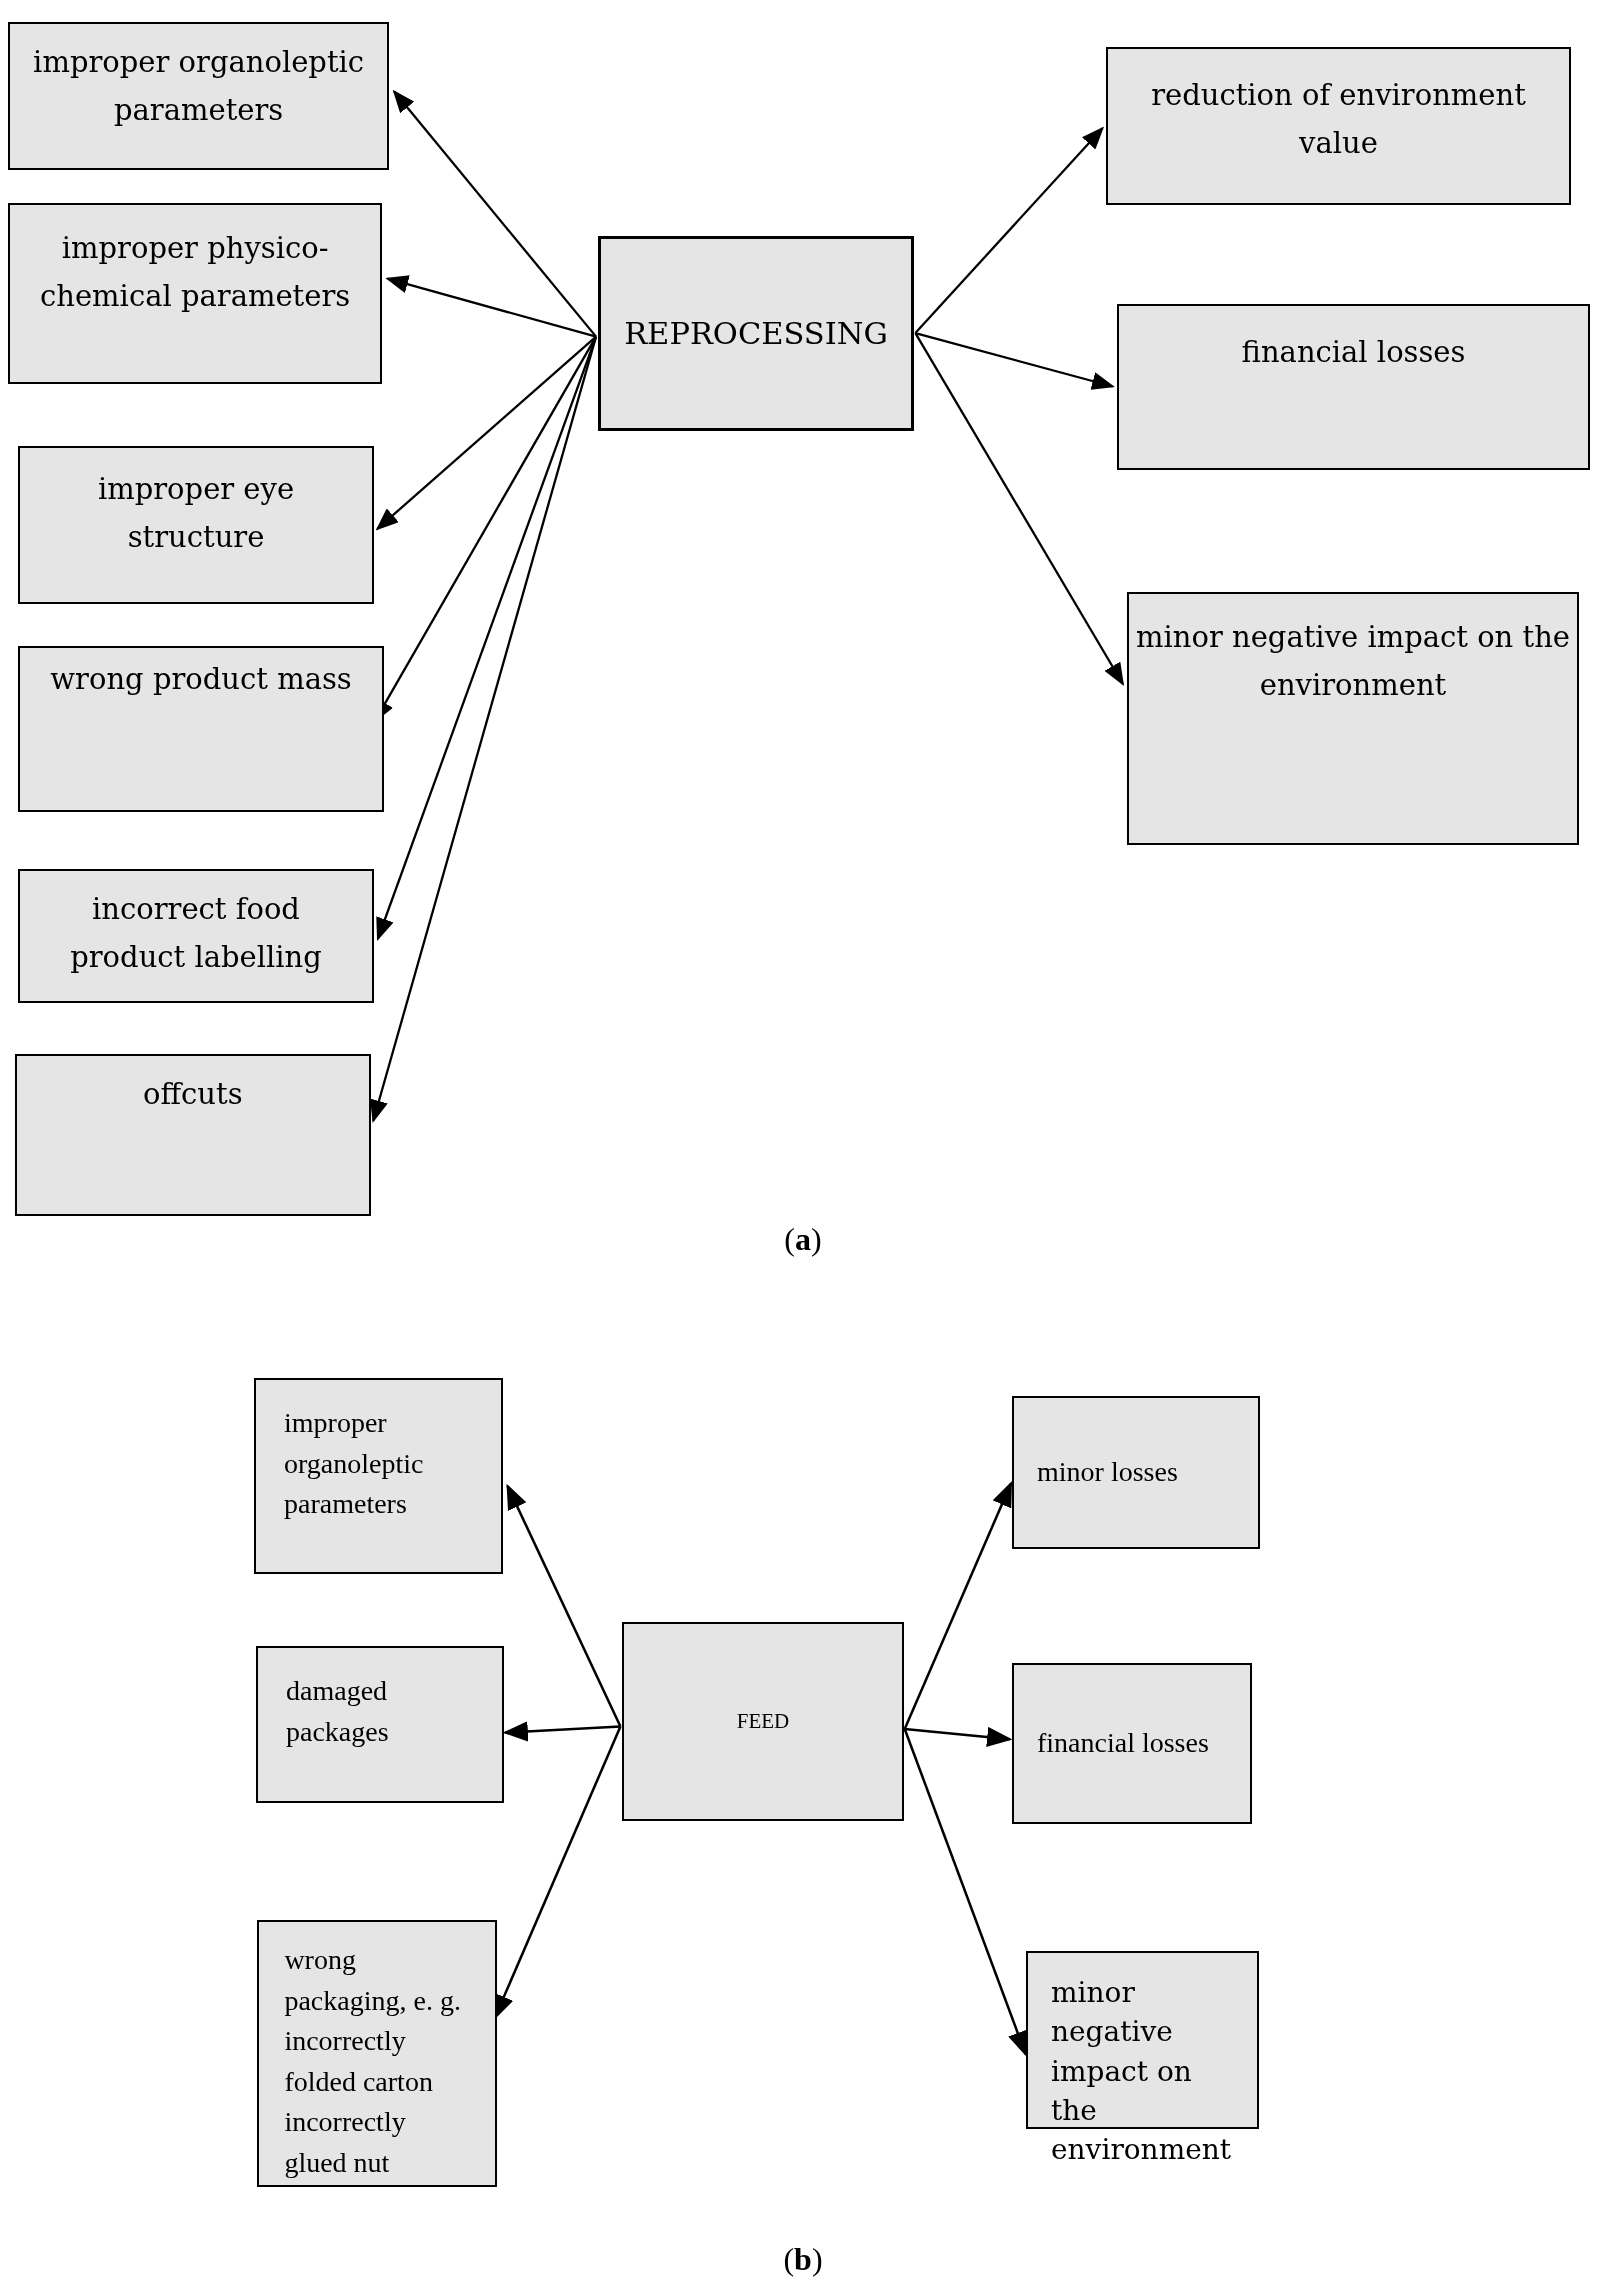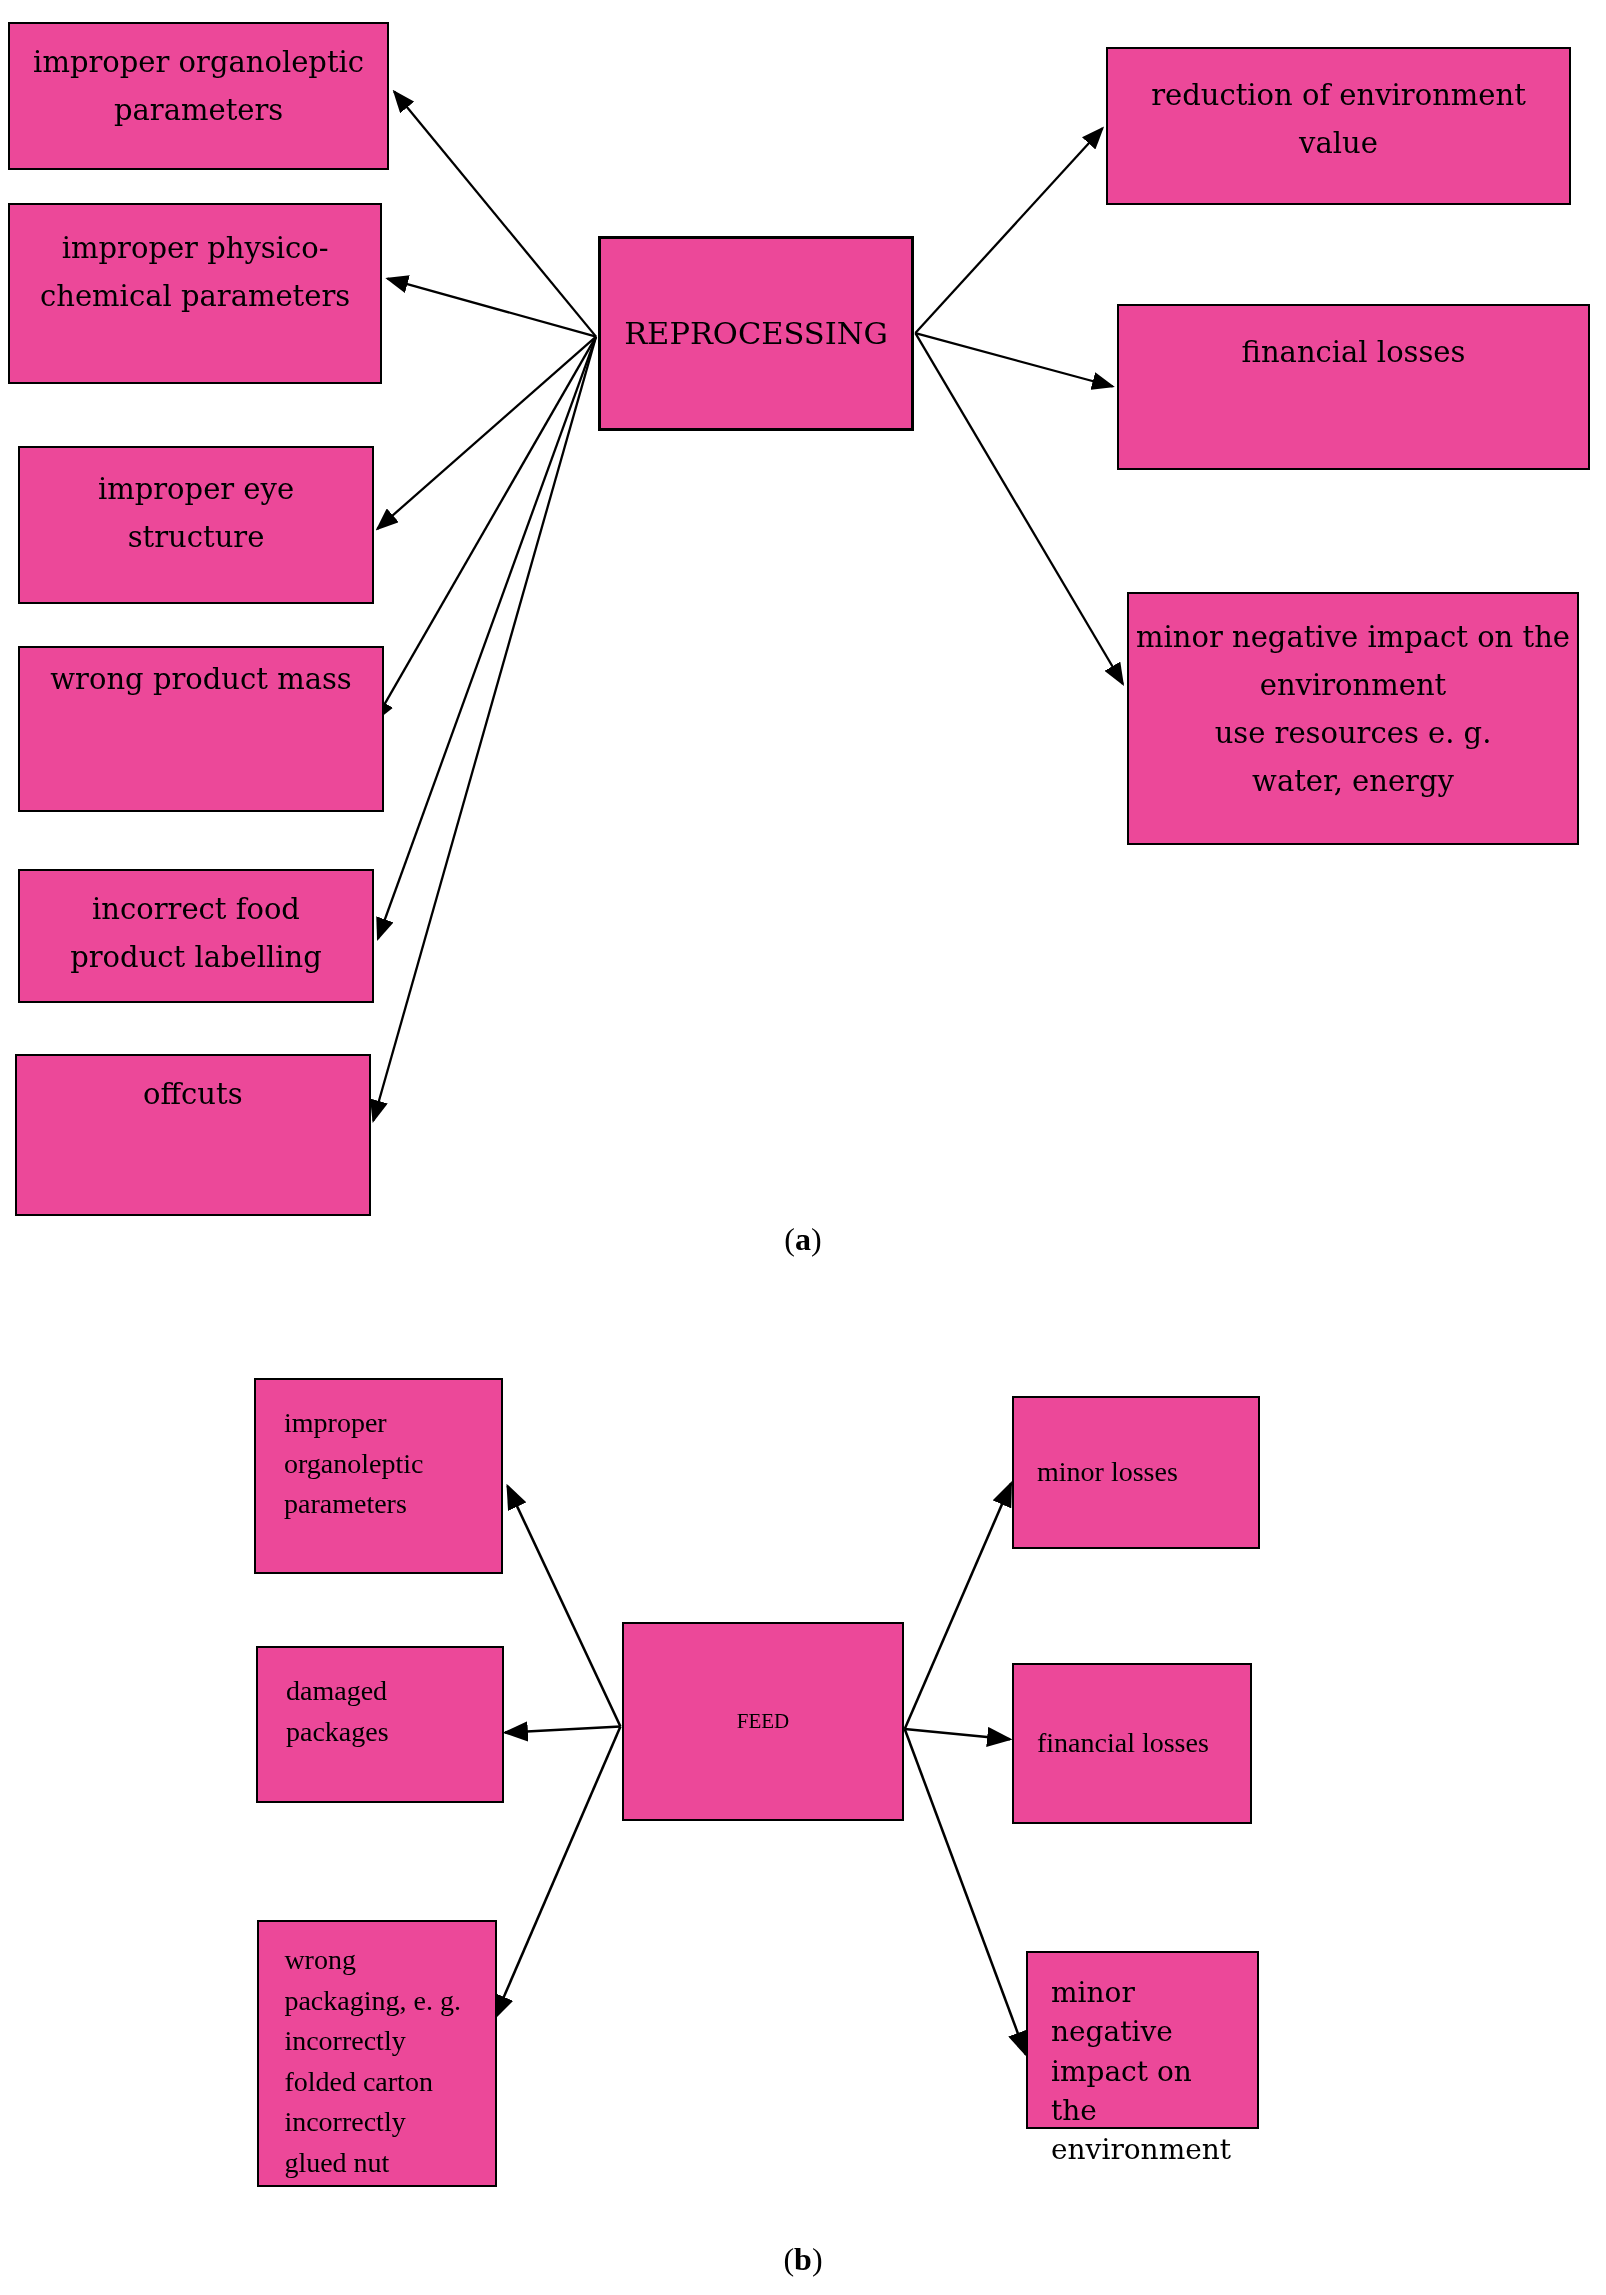--- a/index.html
+++ b/index.html
@@ -14,21 +14,21 @@
   .arrows {
     position: absolute;
     left: 0; top: 0;
     width: 1606px; height: 2295px;
     pointer-events: none;
   }
   .box {
     position: absolute;
     border: 2.5px solid #000000;
     box-sizing: border-box;
-    background: #ec4899;
+    background: #e5e5e5;
   }
   
   .a-box {
     font-family: "DejaVu Serif", serif;
     font-size: 29px;
     line-height: 1.65;
     text-align: center;
   }
   .a-box .txt { margin: 0 auto; }
   .center-box {
@@ -139,21 +139,20 @@
     <div class="box a-box" style="left:1106px; top:47px; width:465px; height:158px; padding-top:23px;">
       <div class="txt">reduction of environment value</div>
     </div>
 
     <div class="box a-box" style="left:1117px; top:304px; width:473px; height:166px; padding-top:23px;">
       <div class="txt">financial losses</div>
     </div>
 
     <div class="box a-box" style="left:1127px; top:592px; width:452px; height:253px; padding-top:20.3px;">
       <div class="txt">minor negative impact on the environment</div>
-      <div class="txt p2" style="max-width:315px;">use resources e. g. water, energy</div>
     </div>
 
     <div class="caption" style="top:1221px;"><span>(</span><b>a</b><span>)</span></div>
   </section>
 
   <section>
 
     <div class="box b-box" style="left:254px; top:1378px; width:249px; height:196px; padding:23px 28px 0 28px;">
       <div>improper organoleptic parameters</div>
     </div>

